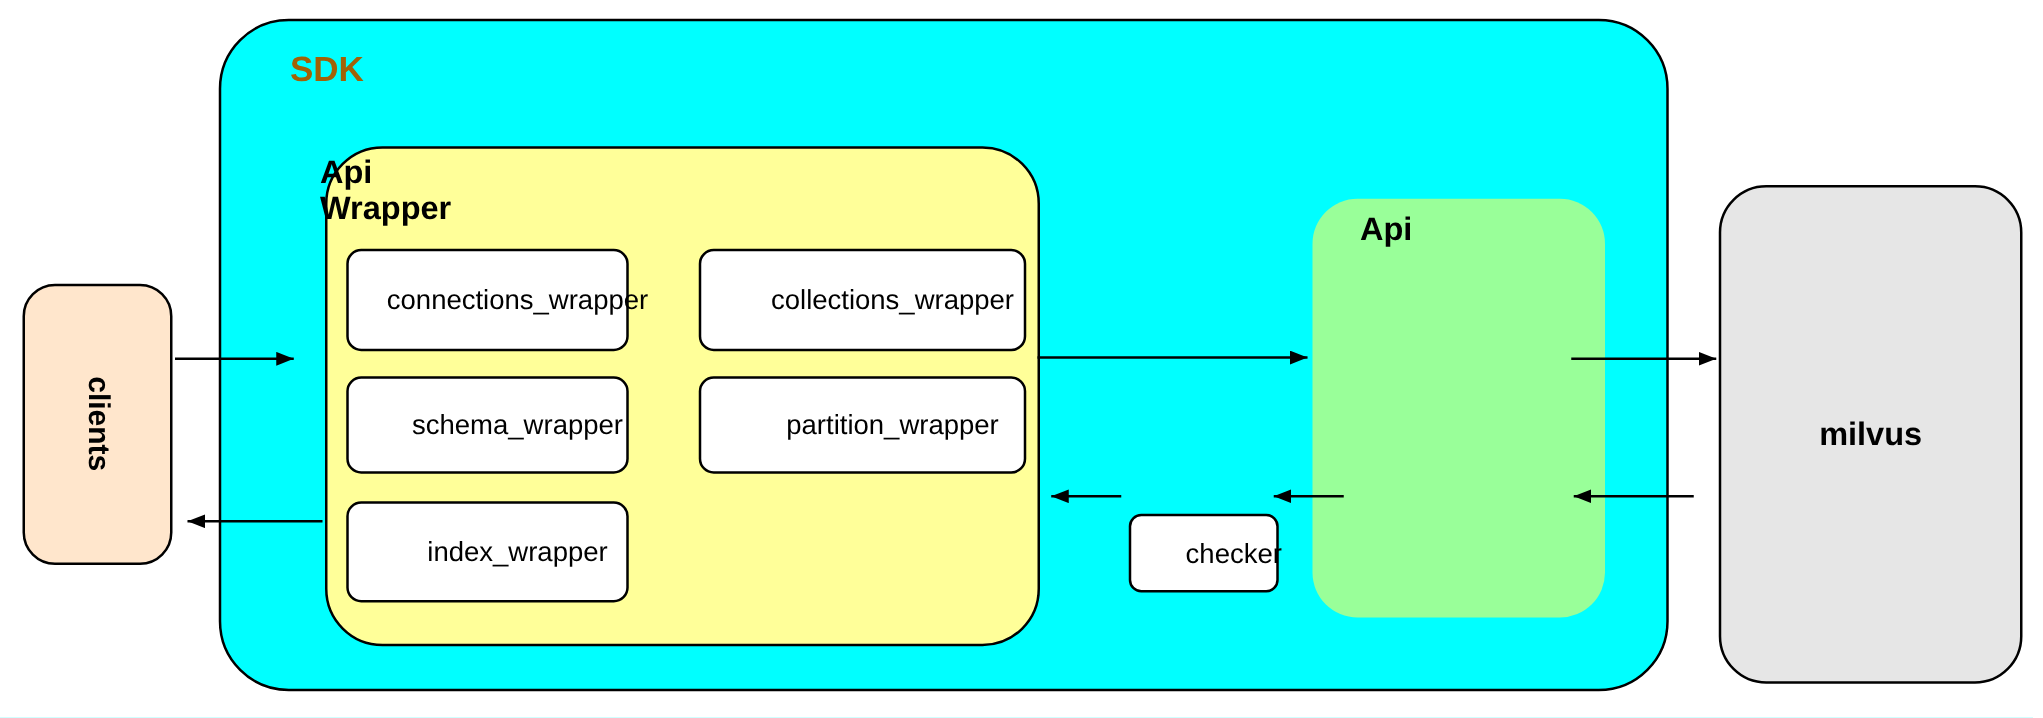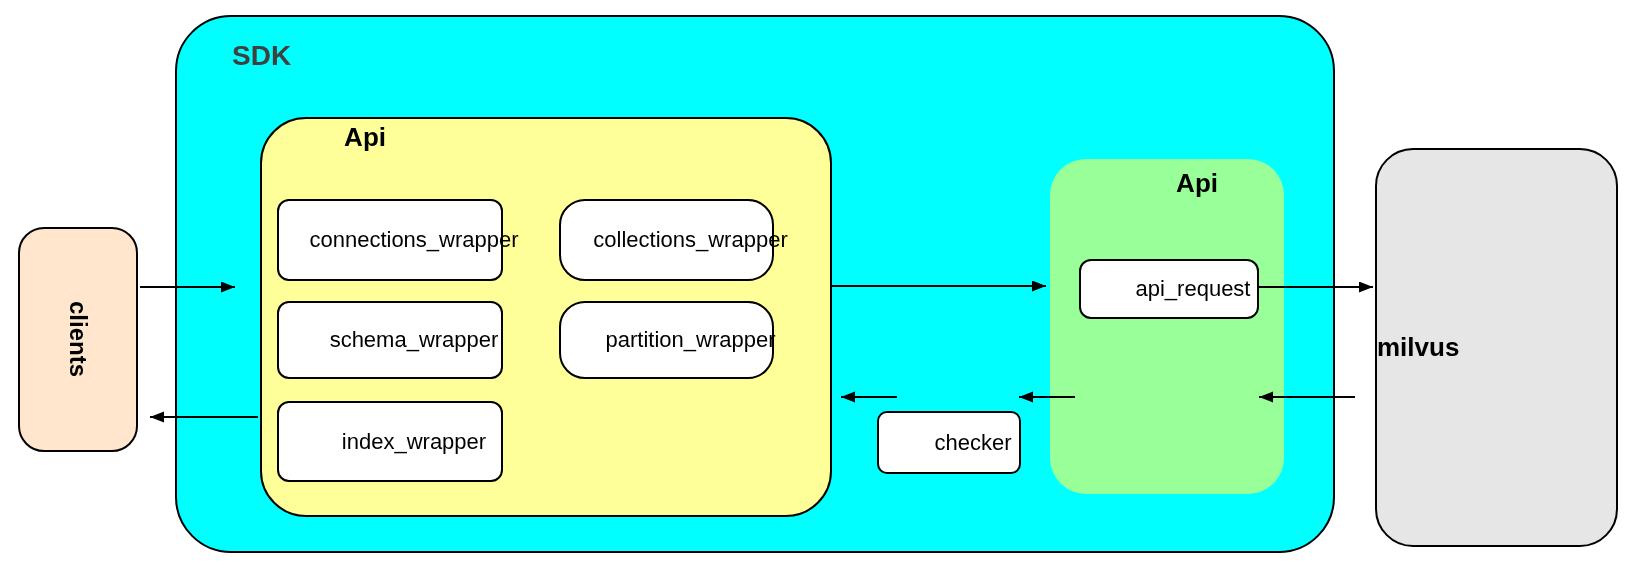--- a/index.html
+++ b/index.html
@@ -37,47 +37,47 @@
   .sdk {
     left: 175px; top: 15px; width: 1160px; height: 538px;
     border-radius: 56px;
     background: #00FFFF;
   }
   .sdk-label {
     position: absolute;
     left: 55px; top: 23px;
     font-weight: bold;
     font-size: 28px;
-    color: #404040;
+    color: #a16207;
   }
   .milvus {
     left: 1375px; top: 148px; width: 243px; height: 399px;
     border-radius: 38px;
     background: #E6E6E6;
-    display: flex; align-items: center; justify-content: flex-start;
+    display: flex; align-items: center; justify-content: center;
   }
   .milvus .hlabel {
     font-weight: bold;
     font-size: 26px;
     color: #000;
   }
   
   .api-wrapper {
     position: absolute;
     left: 83px; top: 100px;  
     width: 572px; height: 400px;
     box-sizing: border-box;
     border: 2px solid #000000;
     border-radius: 46px;
     background: #FFFF99;
   }
   .two-line-label {
     position: absolute;
     width: 130px;
-    text-align: right;
+    text-align: left;
     font-weight: bold;
     font-size: 26px;
     line-height: 29px;
     color: #000;
   }
   .api-wrapper .two-line-label { left: -6px; top: 4px; }
   .api-gateway {
     position: absolute;
     left: 873px; top: 142px; 
     width: 234px; height: 335px;
@@ -97,28 +97,28 @@
     font-size: 22px;
     color: #000;
     white-space: nowrap;
     padding-left: 48px;
   }
   
   .m-r1 { top: 80px;  height: 82px; }
   .m-r2 { top: 182px; height: 78px; }
   .m-r3 { top: 282px; height: 81px; }
   .m-c1 { left: 15px;  width: 226px; }
-  .m-c2 { left: 297px; width: 215px; border-radius: 26px; }
+  .m-c2 { left: 297px; width: 262px; }
   
   .gw-request  { left: 29px; top: 100px; width: 180px; height: 60px; }
   .gw-response { left: 27px; top: 211px; width: 182px; height: 59px; }
   
   .checker {
-    left: 700px; top: 350px; 
-    width: 144px; height: 63px;
+    left: 726px; top: 350px; 
+    width: 120px; height: 63px;
     border-radius: 10px;
     margin-top: 44px;
   }
   
   .edges-svg {
     position: absolute;
     left: 0; top: 0;
     width: 1634px; height: 574px;
     pointer-events: none;
   }
@@ -131,20 +131,21 @@
   <div class="node clients">
     <span class="vlabel">clients</span>
   </div>
 
   <div class="node sdk">
     <span class="sdk-label">SDK</span>
 
     <div class="api-wrapper">
       <div class="two-line-label">
         <span style="display:block">Api</span>
+        <span style="display:block">Wrapper</span>
       </div>
       <div class="wbox m-r1 m-c1">
         <span>connections_wrapper</span>
       </div>
       <div class="wbox m-r1 m-c2">
         <span>collections_wrapper</span>
       </div>
       <div class="wbox m-r2 m-c1">
         <span>schema_wrapper</span>
       </div>
@@ -157,23 +158,20 @@
     </div>
 
     <div class="wbox checker">
       <span>checker</span>
     </div>
 
     <div class="api-gateway">
       <div class="two-line-label">
         <span style="display:block">Api</span>
       </div>
-      <div class="wbox gw-request">
-        <span>api_request</span>
-      </div>
     </div>
   </div>
 
   <div class="node milvus">
     <span class="hlabel">milvus</span>
   </div>
 
   <svg class="edges-svg" viewBox="0 0 1634 574" xmlns="http://www.w3.org/2000/svg">
     <defs>
       <marker id="arrow" markerUnits="userSpaceOnUse" markerWidth="15" markerHeight="12" refX="14" refY="5.5" orient="auto">

